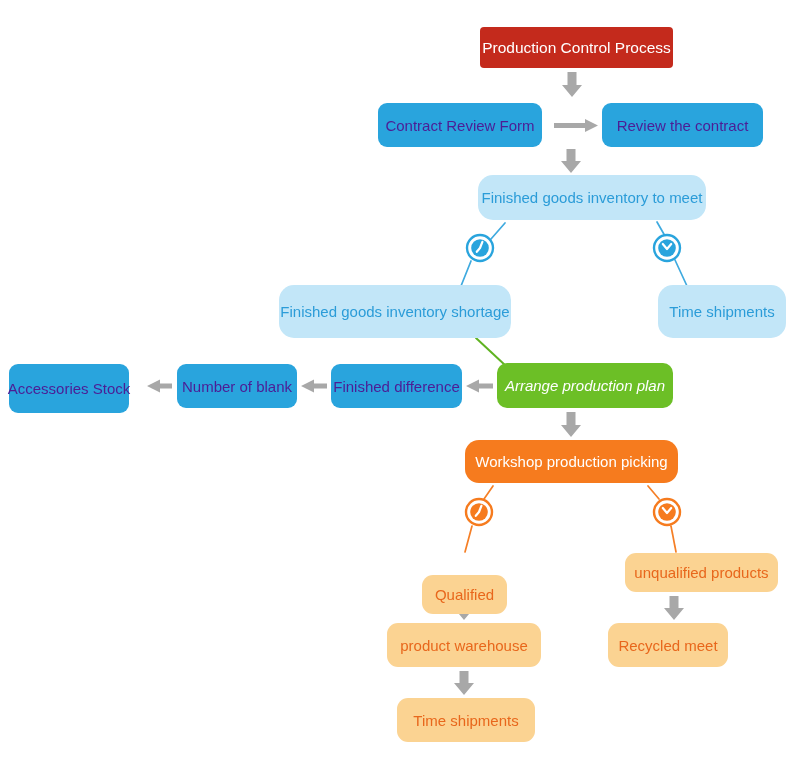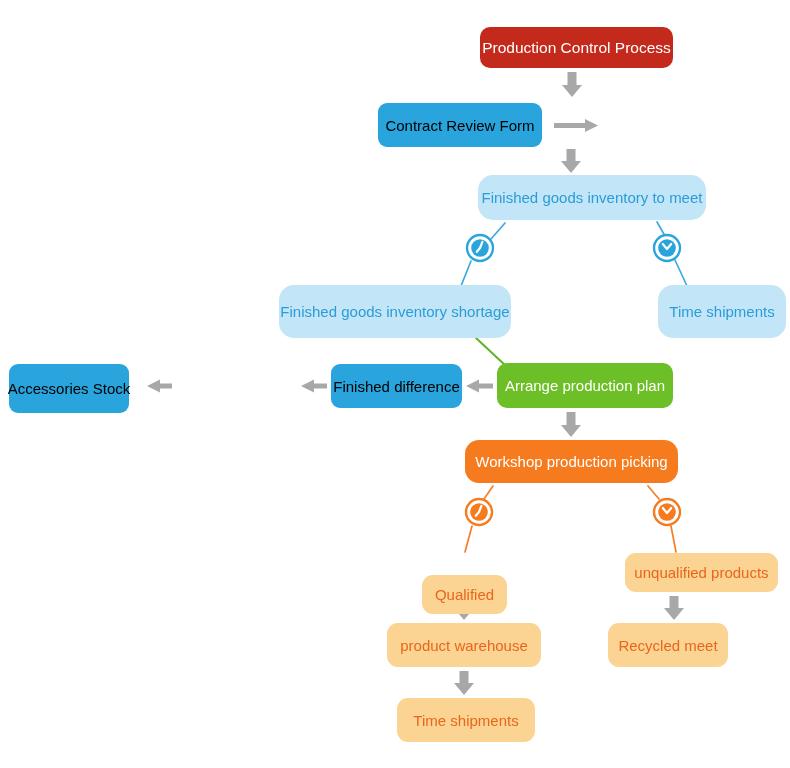--- a/index.html
+++ b/index.html
@@ -12,23 +12,23 @@
   }
   #wires{position:absolute;left:0;top:0;z-index:0;pointer-events:none;}
   .node{
     position:absolute;z-index:1;
     display:flex;align-items:center;justify-content:center;
     white-space:nowrap;
     font-size:15px;
     line-height:1;
     box-sizing:border-box;
   }
-  .solid-red{background:#C42A1C;color:#fff;border-radius:10px;font-size:15.5px;}
-  .solid-blue{background:#29A4DD;color:#000000;border-radius:9px;}
-  .solid-green{background:#6CBF26;color:#fff;border-radius:10px;}
+  .solid-red{background:#C42A1C;color:#fff;border-radius:4px;font-size:15.5px;}
+  .solid-blue{background:#29A4DD;color:#4c1d95;border-radius:9px;}
+  .solid-green{background:#6CBF26;color:#fff;border-radius:10px;font-style:italic;}
   .solid-orange{background:#F67B1E;color:#fff;border-radius:14px;text-align:center;}
   .light-blue{background:#C2E6F8;color:#2B9CD8;border-radius:15px;margin-left:21px;}
   .light-orange{background:#FBD392;color:#E8671C;border-radius:11px;}
 </style>
 </head>
 <body>
 
 <div id="canvas">
 
   <svg id="wires" width="790" height="768" viewBox="0 0 790 768">
@@ -79,24 +79,26 @@
     </g>
     <g>
       <circle cx="667" cy="512" r="13" fill="#fff" stroke="#F67B1E" stroke-width="2.4"></circle>
       <circle cx="667" cy="512" r="8.8" fill="#F67B1E"></circle>
       <path d="M667 513 L662.8 508 M667 513 L671.2 508" stroke="#fff" stroke-width="2.2" stroke-linecap="round" fill="none"></path>
     </g>
   </svg>
 
   <div class="node solid-red" style="left:480px;top:27px;width:193px;height:41px">Production Control Process</div>
   <div class="node solid-blue" style="left:378px;top:103px;width:164px;height:44px">Contract Review Form</div>
+  <div class="node solid-blue" style="left:602px;top:103px;width:161px;height:44px">Review the contract</div>
   <div class="node light-blue" style="left:457px;top:175px;width:228px;height:45px">Finished goods inventory to meet</div>
   <div class="node light-blue" style="left:258px;top:285px;width:232px;height:53px">Finished goods inventory shortage</div>
   <div class="node light-blue" style="left:637px;top:285px;width:128px;height:53px">Time shipments</div>
   <div class="node solid-blue" style="left:9px;top:364px;width:120px;height:49px">Accessories Stock</div>
+  <div class="node solid-blue" style="left:177px;top:364px;width:120px;height:44px">Number of blank</div>
   <div class="node solid-blue" style="left:331px;top:364px;width:131px;height:44px">Finished difference</div>
   <div class="node solid-green" style="left:497px;top:363px;width:176px;height:45px">Arrange production plan</div>
   <div class="node solid-orange" style="left:465px;top:440px;width:213px;height:43px">Workshop production picking</div>
   <div class="node light-orange" style="left:422px;top:575px;width:85px;height:39px">Qualified</div>
   <div class="node light-orange" style="left:625px;top:553px;width:153px;height:39px">unqualified products</div>
   <div class="node light-orange" style="left:387px;top:623px;width:154px;height:44px">product warehouse</div>
   <div class="node light-orange" style="left:608px;top:623px;width:120px;height:44px">Recycled meet</div>
   <div class="node light-orange" style="left:397px;top:698px;width:138px;height:44px">Time shipments</div>
 
 </div>

